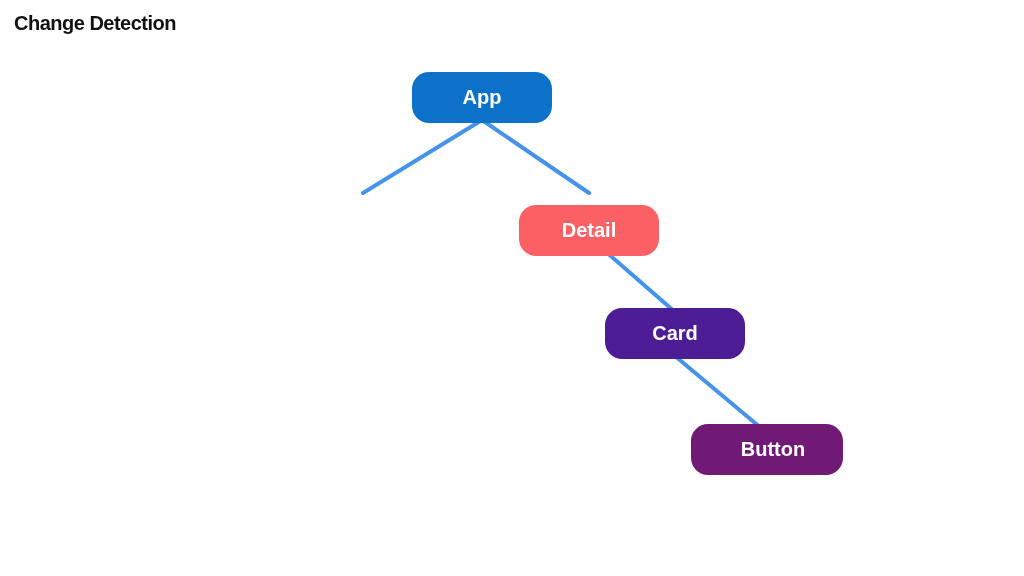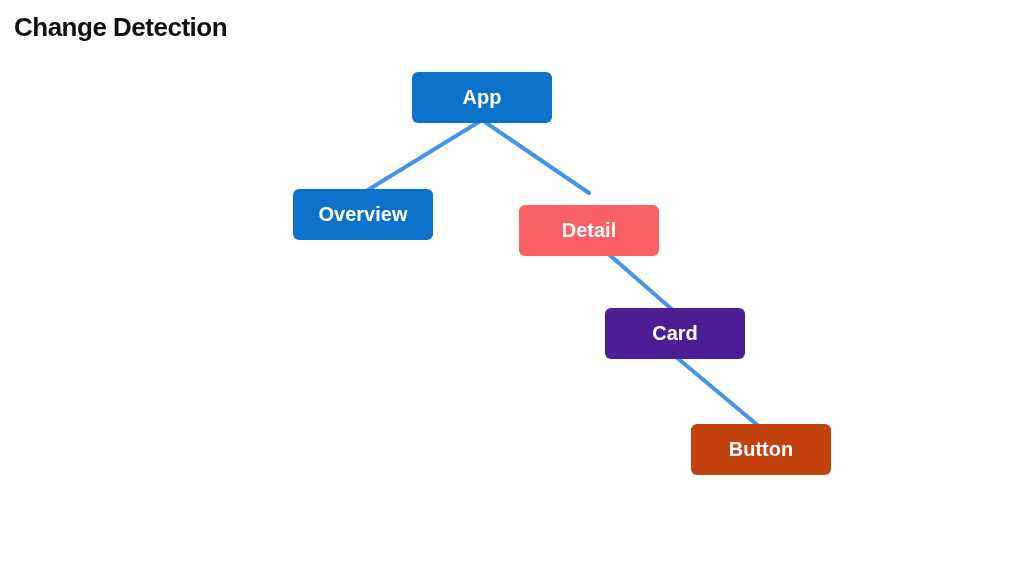--- a/index.html
+++ b/index.html
@@ -13,21 +13,21 @@
     height: 576px;
     background: #ffffff;
     overflow: hidden;
     font-family: "Liberation Sans", sans-serif;
   }
   .slide-title {
     position: absolute;
     left: 14px;
     top: 12px;
     margin: 0;
-    font-size: 26px;
+    font-size: 20px;
     font-weight: bold;
     letter-spacing: -0.5px;
     color: #111111;
     font-family: "Liberation Sans", sans-serif;
   }
   .edges-svg {
     position: absolute;
     left: 0;
     top: 0;
     width: 1024px;
@@ -35,21 +35,21 @@
   }
   .edge {
     stroke-width: 4;
     stroke-linecap: round;
     fill: none;
   }
   .node {
     position: absolute;
     width: 140px;
     height: 51px;
-    border-radius: 6px;
+    border-radius: 17px;
     display: flex;
     align-items: center;
     justify-content: center;
   }
   .node-label {
     color: #ffffff;
     font-size: 20px;
     font-weight: bold;
     font-family: "Liberation Sans", sans-serif;
   }
@@ -70,29 +70,26 @@
     <line class="edge" x1="482" y1="120" x2="363" y2="193" stroke="#4593EB"></line>
     <line class="edge" x1="482" y1="120" x2="589" y2="193" stroke="#4593EB"></line>
     <line class="edge" x1="589" y1="237" x2="675" y2="312" stroke="#4593EB"></line>
     <line class="edge" x1="675" y1="356" x2="761" y2="428" stroke="#4593EB"></line>
   </svg>
 
   <div class="node" id="node-app" style="background: rgb(12, 114, 201);">
     <span class="node-label">App</span>
   </div>
 
-  <div class="node" id="node-overview" style="background: rgb(12, 114, 201);">
-    <span class="node-label">Overview</span>
-  </div>
 
   <div class="node" id="node-detail" style="background: rgb(251, 97, 100);">
     <span class="node-label">Detail</span>
   </div>
 
   <div class="node" id="node-card" style="background: #4c1d95;">
     <span class="node-label">Card</span>
   </div>
 
-  <div class="node" id="node-button" style="background: #c2410c;">
+  <div class="node" id="node-button" style="background: #701a75; padding-left: 12px;">
     <span class="node-label">Button</span>
   </div>
 
 </div>
 
 </body></html>

